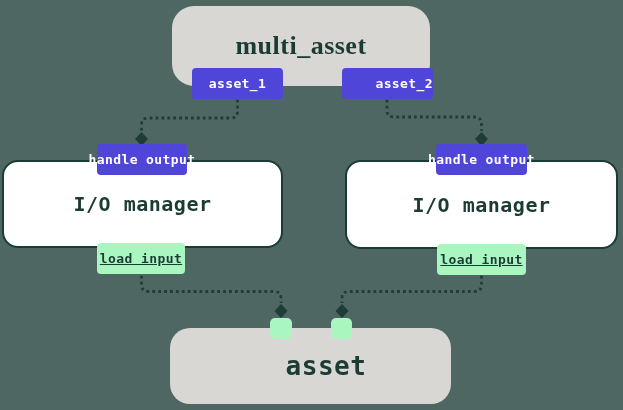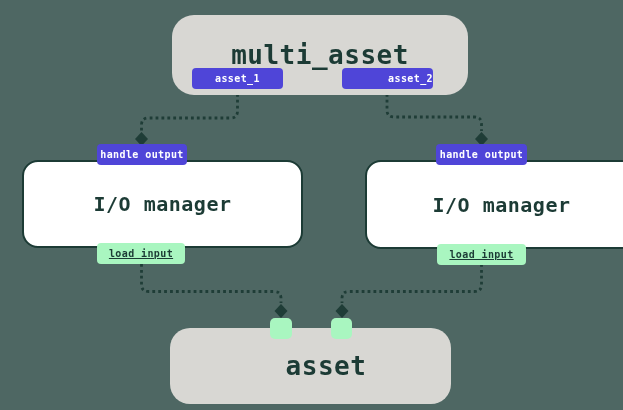--- a/index.html
+++ b/index.html
@@ -18,28 +18,28 @@
     background:var(--background);
   }
   .edges{position:absolute;left:0;top:0;width:623px;height:410px;z-index:1;pointer-events:none;}
   .node{
     position:absolute;display:flex;align-items:center;justify-content:center;
     box-sizing:border-box;color:var(--dark-green);
   }
   .node-gray{background:var(--node-gray);border-radius:22px;z-index:2;}
   .node-white{
     background:var(--node-white);border:2.5px solid var(--dark-green);
-    border-radius:16px;z-index:2;margin-left:20px;
+    border-radius:16px;z-index:2;
   }
   .title-lg{font-size:26px;font-weight:600;letter-spacing:0.5px;}
   .title-md{font-size:20px;font-weight:600;letter-spacing:0.5px;}
   .tab{
     position:absolute;display:flex;align-items:center;justify-content:center;
-    box-sizing:border-box;height:21px;border-radius:4px;z-index:3;
-    font-size:10px;font-weight:700;letter-spacing:0.4px;white-space:nowrap;
+    box-sizing:border-box;height:31px;border-radius:4px;z-index:3;
+    font-size:13px;font-weight:700;letter-spacing:0.4px;white-space:nowrap;
   }
   .tab-purple{background:var(--purple);color:#FFFFFF;}
   .tab-green{background:var(--green);color:var(--dark-green);text-decoration:underline;}
   .port{
     position:absolute;width:22px;height:21px;border-radius:5px;
     background:var(--green);z-index:3;
   }
   .edge{fill:none;stroke:var(--arrow);stroke-width:2.8;stroke-dasharray:2.8 3.1;}
   .arrowhead{fill:var(--arrow);stroke:none;}
 </style>
@@ -52,21 +52,21 @@
     <path class="edge" d="M 237.5 88 V 111 Q 237.5 118 230.5 118 H 148.5 Q 141.5 118 141.5 125 V 131"></path>
     <polygon class="arrowhead" points="141.5,132 148,139 141.5,146 135,139"></polygon>
     <path class="edge" d="M 387 88 V 110 Q 387 117 394 117 H 474.5 Q 481.5 117 481.5 124 V 131"></path>
     <polygon class="arrowhead" points="481.5,132 488,139 481.5,146 475,139"></polygon>
     <path class="edge" d="M 141.5 264 V 284.5 Q 141.5 291.5 148.5 291.5 H 274 Q 281 291.5 281 298.5 V 303"></path>
     <polygon class="arrowhead" points="281,304 287.5,311 281,318 274.5,311"></polygon>
     <path class="edge" d="M 481.5 264 V 284.5 Q 481.5 291.5 474.5 291.5 H 349 Q 342 291.5 342 298.5 V 303"></path>
     <polygon class="arrowhead" points="342,304 348.5,311 342,318 335.5,311"></polygon>
   </svg>
 
-  <div class="node node-gray title-lg" style="left:172px;top:15px;width:296px;height:80px;">
+  <div class="node node-gray title-lg" style="left:172px;top:6px;width:258px;height:80px;font-family:Liberation Serif, serif;">
     <span>multi_asset</span>
   </div>
   <div class="tab tab-purple" style="left:192px;top:68px;width:91px;">
     <span>asset_1</span>
   </div>
   <div class="tab tab-purple" style="left:342px;top:68px;width:91px;justify-content:flex-end;">
     <span>asset_2</span>
   </div>
 
   <div class="tab tab-purple" style="left:97px;top:144px;width:90px;">

